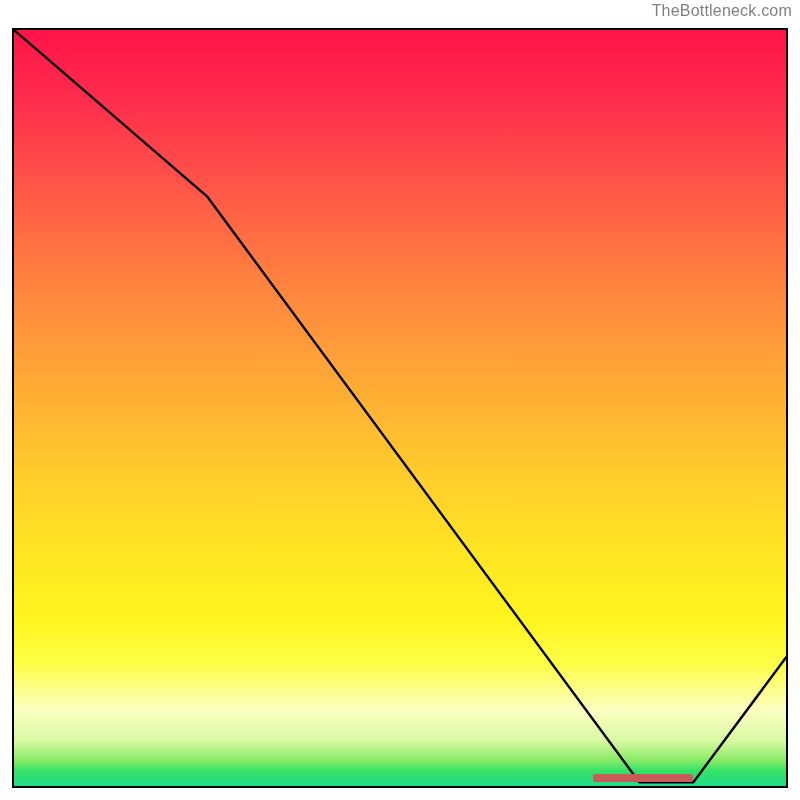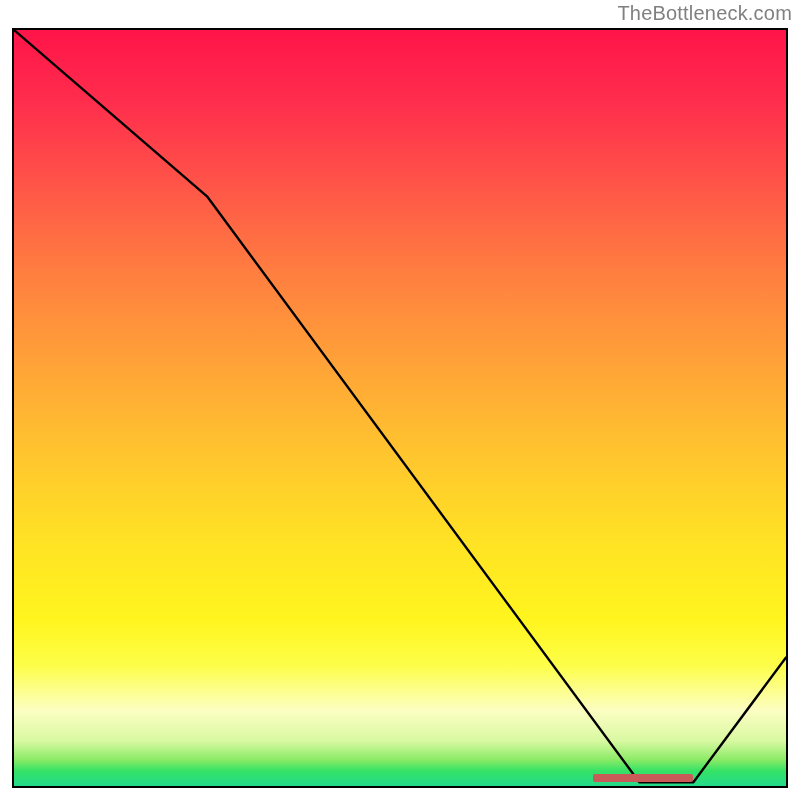--- a/index.html
+++ b/index.html
@@ -14,21 +14,21 @@
   .frame {
     position: relative;
     width: 800px;
     height: 800px;
   }
   .watermark {
     position: absolute;
     top: 2px;
     right: 8px;
     color: #808080;
-    font-size: 20px;
+    font-size: 16px;
     font-weight: 400;
     letter-spacing: 0.2px;
     z-index: 10;
   }
   .plot-area {
     position: absolute;
     left: 12px;
     top: 28px;
     width: 776px;
     height: 760px;

